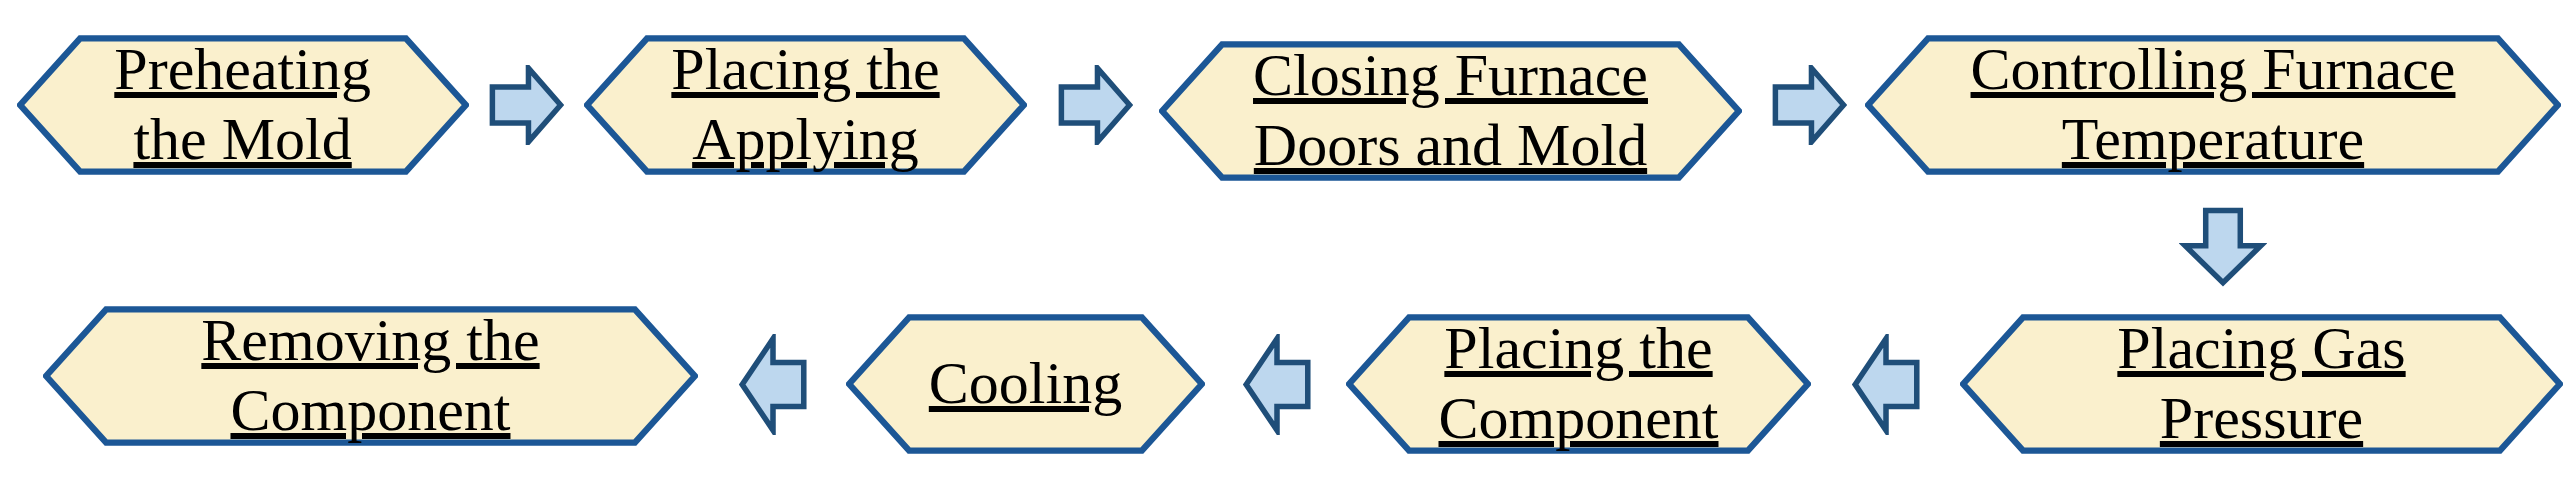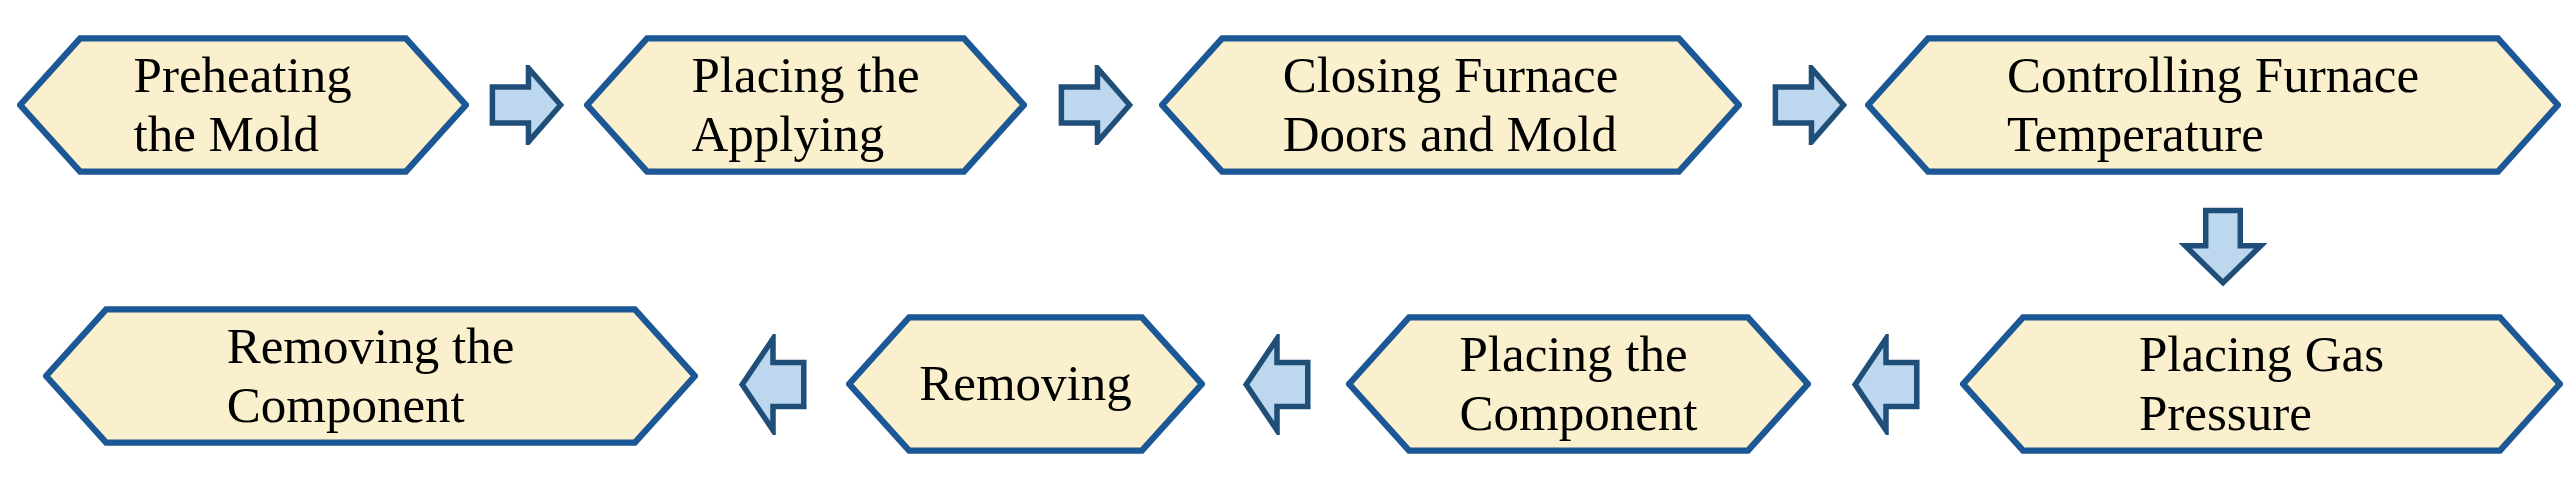--- a/index.html
+++ b/index.html
@@ -27,25 +27,26 @@
     stroke: var(--node-border);
     stroke-width: 8;
     stroke-linejoin: miter;
   }
   .hex-label {
     position: absolute;
     inset: 0;
     display: flex;
     align-items: center;
     justify-content: center;
-    text-align: left;
+    text-align: center;
     white-space: pre-line;
-    font-size: 51px;
+    font-size: 60px;
     line-height: 1.16;
     color: var(--text-color);
+    text-decoration: underline;
   }
   .arrow { position: absolute; }
   .arrow svg { display: block; width: 100%; height: 100%; }
   .arrow polygon {
     fill: var(--arrow-fill);
     stroke: var(--arrow-border);
     stroke-width: 7;
     stroke-linejoin: miter;
   }
 </style>
@@ -75,21 +76,21 @@
     <div class="hex-label">Placing the
 Applying</div>
   </div>
 
   <div class="arrow" style="left:1058px; top:65px; width:75px; height:80px">
     <svg viewBox="0 0 95 102">
         <polygon points="91,51 50,4 50,28 4,28 4,74 50,74 50,98"></polygon>
       </svg>
   </div>
 
-  <div class="hex" style="left:1159px; top:35px; width:583px; height:140px">
+  <div class="hex" style="left:1159px; top:41px; width:583px; height:140px">
     <svg viewBox="0 0 739 177">
       <polygon points="80,4 659,4 735,88.5 659,173 80,173 4,88.5"></polygon>
     </svg>
     <div class="hex-label">Closing Furnace
 Doors and Mold</div>
   </div>
 
   <div class="arrow" style="left:1772px; top:65px; width:75px; height:80px">
     <svg viewBox="0 0 95 102">
         <polygon points="91,51 50,4 50,28 4,28 4,74 50,74 50,98"></polygon>
@@ -135,21 +136,21 @@
   <div class="arrow" style="left:1243px; top:334px; width:68px; height:101px">
     <svg viewBox="0 0 86 128">
         <polygon points="4,64 43,6 43,36 82,36 82,92 43,92 43,122"></polygon>
       </svg>
   </div>
 
   <div class="hex" style="left:846px; top:314px; width:359px; height:140px">
     <svg viewBox="0 0 455 177">
       <polygon points="80,4 375,4 451,88.5 375,173 80,173 4,88.5"></polygon>
     </svg>
-    <div class="hex-label">Removing</div>
+    <div class="hex-label">Cooling</div>
   </div>
 
   <div class="arrow" style="left:739px; top:334px; width:68px; height:101px">
     <svg viewBox="0 0 86 128">
         <polygon points="4,64 43,6 43,36 82,36 82,92 43,92 43,122"></polygon>
       </svg>
   </div>
 
   <div class="hex" style="left:43px; top:306px; width:655px; height:140px">
     <svg viewBox="0 0 830 177">

